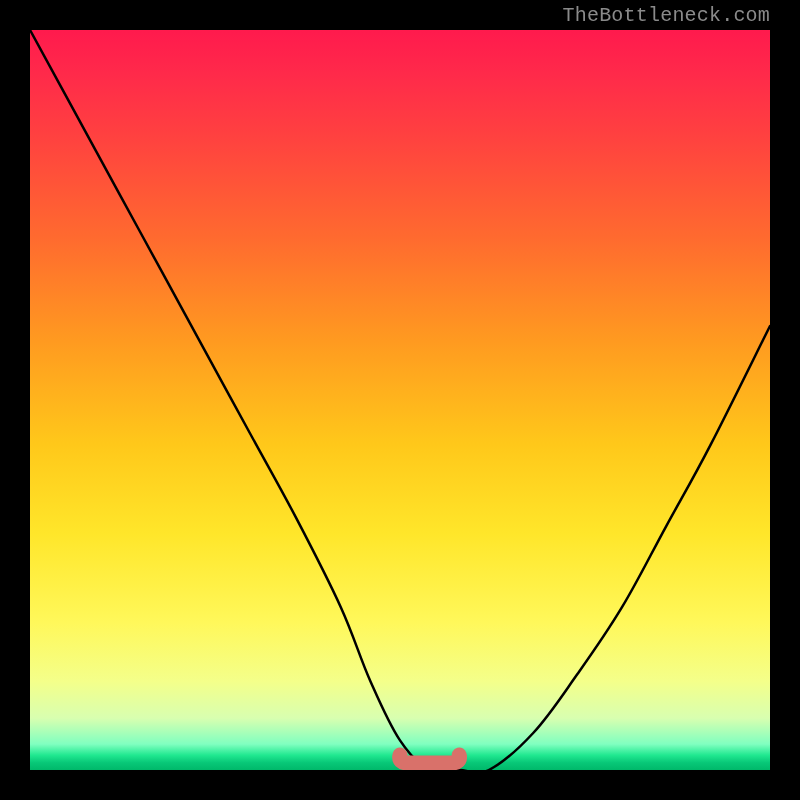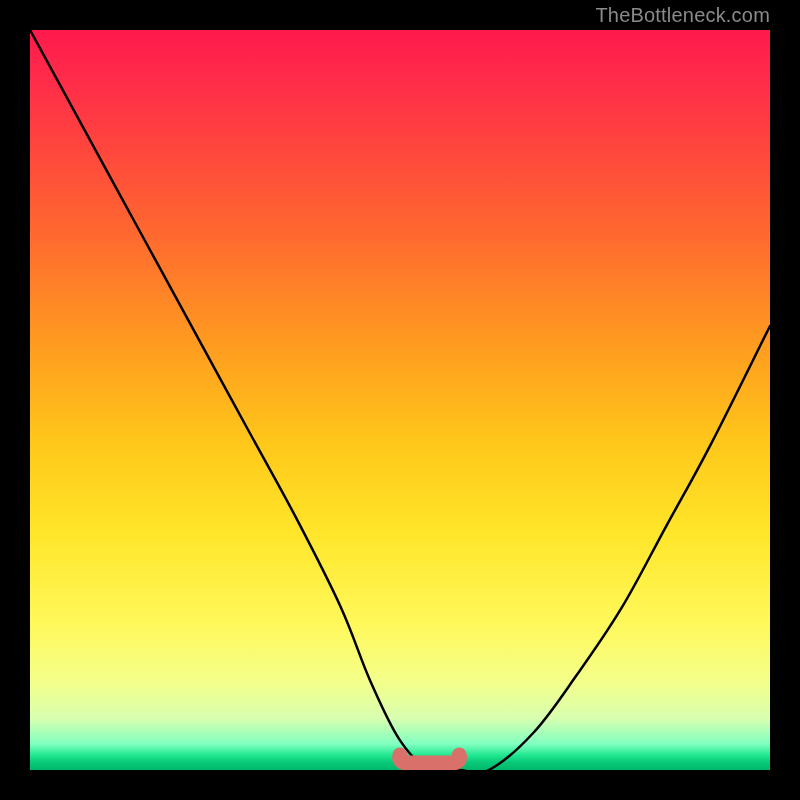--- a/index.html
+++ b/index.html
@@ -53,21 +53,21 @@
     position: absolute;
     top: 0;
     left: 0;
     width: 100%;
     height: 100%;
   }
   .watermark {
     position: absolute;
     top: 4px;
     right: 30px;
-    font-family: Liberation Sans, sans-serif;
+    font-family: Liberation Mono, monospace;
     font-size: 20px;
     color: #8a8a8a;
     letter-spacing: 0.2px;
   }
 </style>
 </head>
 <body>
 
 <div class="frame">
   <div class="plot">

